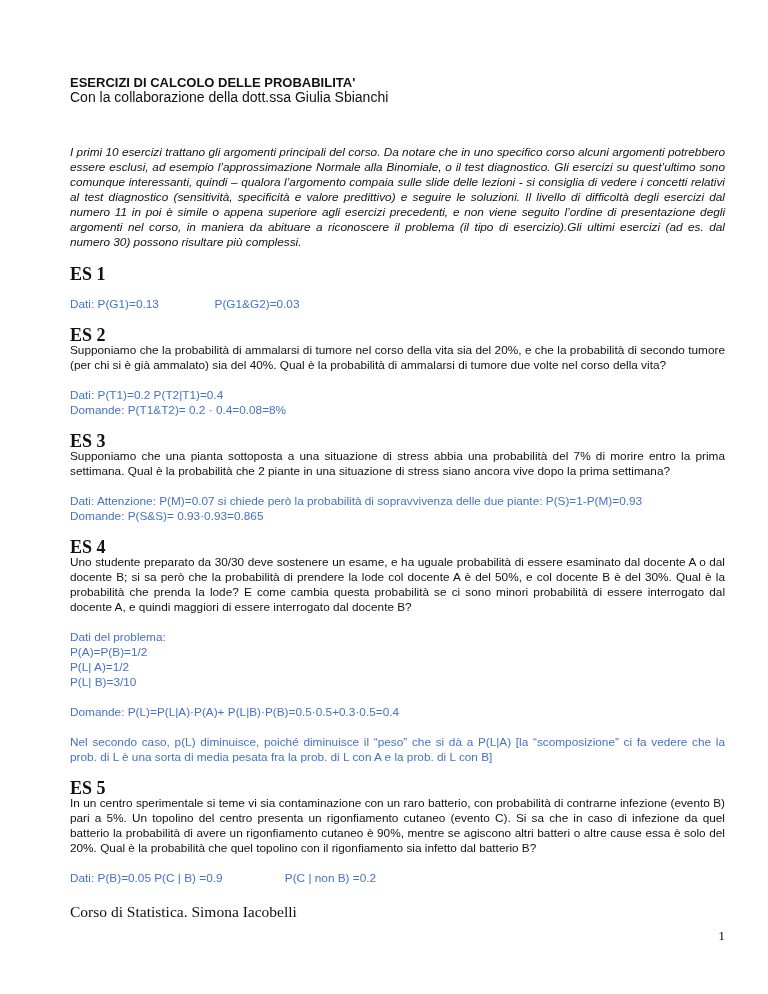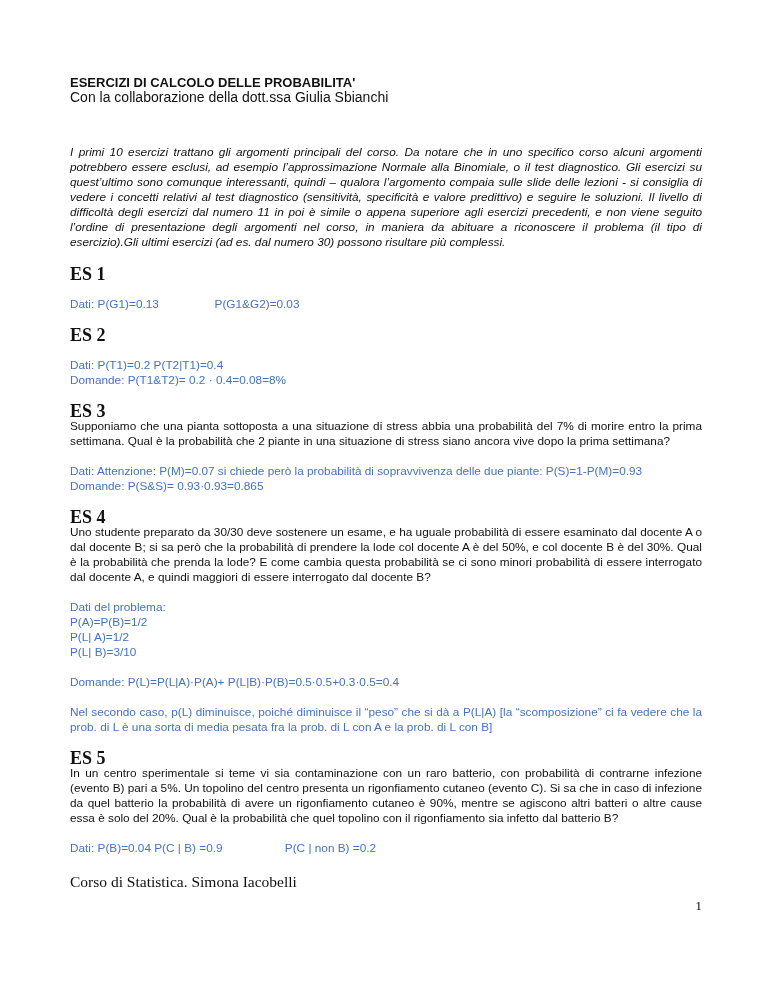--- a/index.html
+++ b/index.html
@@ -7,21 +7,21 @@
     width: 768px;
     height: 994px;
     background: var(--bg, #ffffff);
     position: relative;
     overflow: hidden;
     box-sizing: border-box;
     font-family: "Liberation Sans", sans-serif;
     color: var(--ink, #111111);
   }
   .content {
-    padding: 75px 66px 0 70px;
+    padding: 75px 43px 0 70px;
     font-size: 11.8px;
     line-height: 15px;
   }
   .title {
     font-weight: bold;
     font-size: 13px;
     line-height: 15px;
   }
   .subtitle {
     font-size: 14px;
@@ -79,20 +79,21 @@
     <div id="exercises">
   <div class="exercise">
     <div class="ex-heading">ES 1</div>
     <div class="answer">
             <div class="answer-line">Dati: P(G1)=0.13                 P(G1&amp;G2)=0.03</div>
           </div>
   </div>
 
   <div class="exercise">
     <div class="ex-heading">ES 2</div>
+    <div class="ex-question">Supponiamo che la probabilità di ammalarsi di tumore nel corso della vita sia del 20%, e che la probabilità di secondo tumore (per chi si è già ammalato) sia del 40%. Qual è la probabilità di ammalarsi di tumore due volte nel corso della vita?</div>
     <div class="answer">
             <div class="answer-line">Dati: P(T1)=0.2 P(T2|T1)=0.4</div>
             <div class="answer-line">Domande: P(T1&amp;T2)= 0.2 · 0.4=0.08=8%</div>
           </div>
   </div>
 
   <div class="exercise">
     <div class="ex-heading">ES 3</div>
     <div class="ex-question">Supponiamo che una pianta sottoposta a una situazione di stress abbia una probabilità del 7% di morire entro la prima settimana.  Qual è la probabilità che 2 piante in una situazione di stress siano ancora vive dopo la prima settimana?</div>
     <div class="answer">
@@ -113,21 +114,21 @@
             <div class="answer-line">Domande: P(L)=P(L|A)·P(A)+ P(L|B)·P(B)=0.5·0.5+0.3·0.5=0.4</div>
             <div class="answer-line"></div>
             <div class="answer-line">Nel secondo caso, p(L) diminuisce, poiché diminuisce il “peso” che si dà a P(L|A) [la “scomposizione” ci fa vedere che la prob. di L è una sorta di media pesata fra la prob. di L con A e la prob. di L con B]</div>
           </div>
   </div>
 
   <div class="exercise">
     <div class="ex-heading">ES 5</div>
     <div class="ex-question">In un centro sperimentale si teme vi sia contaminazione con un raro batterio, con probabilità di contrarne infezione (evento B) pari a 5%. Un topolino del centro  presenta un rigonfiamento cutaneo (evento C). Si sa che in caso di infezione da quel batterio la probabilità di avere un rigonfiamento cutaneo è 90%, mentre se agiscono altri batteri o altre cause essa è solo del 20%. Qual è la probabilità che quel topolino con il rigonfiamento sia infetto dal batterio B?</div>
     <div class="answer">
-            <div class="answer-line">Dati: P(B)=0.04 P(C | B) =0.9                   P(C | non B) =0.2</div>
+            <div class="answer-line">Dati: P(B)=0.05 P(C | B) =0.9                   P(C | non B) =0.2</div>
           </div>
   </div>
 </div>
 
     <div class="footer-course">Corso di Statistica. Simona Iacobelli</div>
 
     <div class="footer-page">1</div>
 
   </div>
 </div>

